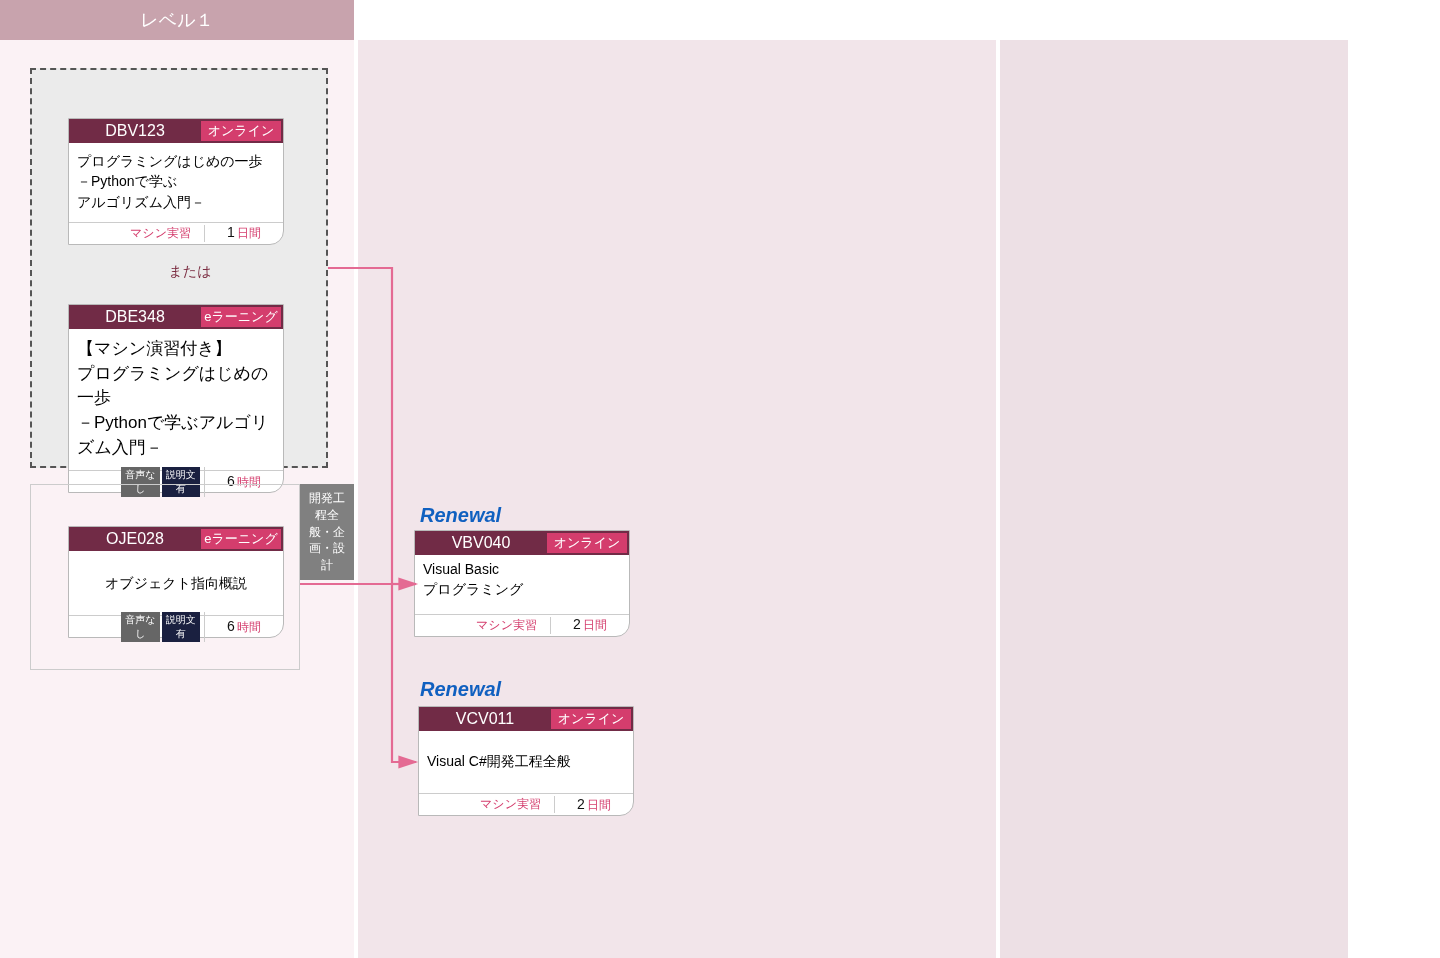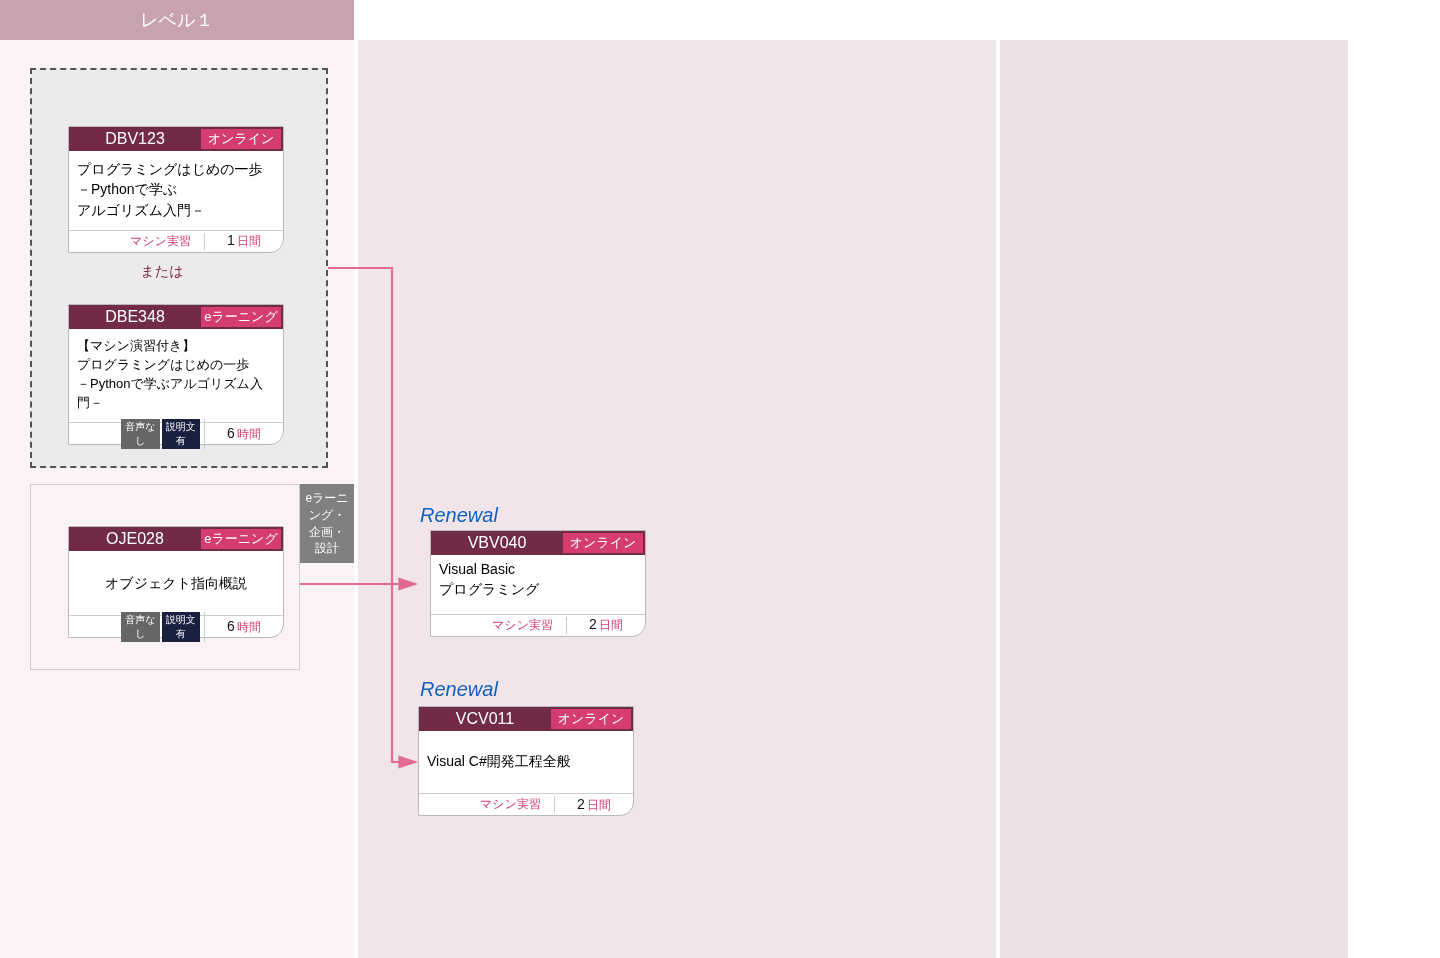--- a/index.html
+++ b/index.html
@@ -117,92 +117,92 @@
       font-size: 12px;
       padding: 6px 4px;
       line-height: 1.4;
       width: 54px;
       text-align: center;
     }
     .renewal {
       position: absolute;
       color: #1060c0;
       font-style: italic;
-      font-weight: 400;
+      font-weight: 700;
       font-size: 20px;
     }
     svg.connector { position: absolute; left: 0; top: 0; pointer-events: none; }
   </style>
 </head>
 <body>
 
 <div class="headers">
   <div class="header-cell h1">レベル１</div>
 </div>
 
 <div class="columns">
   <div class="col1">
     <div class="group-box"></div>
 
-    <div class="card" style="left:68px; top:86px;">
+    <div class="card" style="left:68px; top:78px;">
       <div class="card-header">
         <div class="code">DBV123</div>
         <div class="badge">オンライン</div>
       </div>
       <div class="title-area" style="white-space:pre-line;">プログラミングはじめの一歩
 －Pythonで学ぶ
 アルゴリズム入門－</div>
       <div class="footer">
         <div class="ftag">マシン実習</div>
         <div class="fdur"><span class="num">1</span><span class="unit">日間</span></div>
       </div>
     </div>
 
-    <div class="or-label" style="left:112px; top:223px;">または</div>
+    <div class="or-label" style="left:140px; top:223px;">または</div>
 
     <div class="card" style="left:68px; top:264px;">
       <div class="card-header">
         <div class="code">DBE348</div>
         <div class="badge badge-el">eラーニング</div>
       </div>
-      <div class="title-area" style="white-space:pre-line; font-size:13px;">【マシン演習付き】
+      <div class="title-area" style="white-space:pre-line; font-size:17px;">【マシン演習付き】
 プログラミングはじめの一歩
 －Pythonで学ぶアルゴリズム入門－</div>
       <div class="footer">
         <div class="ftag tags">
           <span class="mini-tag">音声なし</span>
           <span class="mini-tag dark">説明文有</span>
         </div>
         <div class="fdur"><span class="num">6</span><span class="unit">時間</span></div>
       </div>
     </div>
 
     <div class="outer-border" style="left:30px; top:444px; width:270px; height:186px;"></div>
-    <div class="side-label" style="left:300px; top:444px;">eラーニング・企画・設計</div>
+    <div class="side-label" style="left:300px; top:444px;">開発工程全般・企画・設計</div>
 
     <div class="card" style="left:68px; top:486px;">
       <div class="card-header">
         <div class="code">OJE028</div>
         <div class="badge badge-el">eラーニング</div>
       </div>
       <div class="title-area" style="padding-top:22px; padding-bottom:22px;text-align:center;">オブジェクト指向概説</div>
       <div class="footer">
         <div class="ftag tags">
           <span class="mini-tag">音声なし</span>
           <span class="mini-tag dark">説明文有</span>
         </div>
         <div class="fdur"><span class="num">6</span><span class="unit">時間</span></div>
       </div>
     </div>
   </div>
 
   <div class="col2">
     <div class="renewal" style="left:66px; top:464px;">Renewal</div>
 
-    <div class="card" style="left:76px; top:490px;">
+    <div class="card" style="left:60px; top:490px;">
       <div class="card-header">
         <div class="code">VBV040</div>
         <div class="badge">オンライン</div>
       </div>
       <div class="title-area" style="white-space:pre-line; padding-top:4px; padding-bottom:14px;">Visual Basic
 プログラミング</div>
       <div class="footer">
         <div class="ftag">マシン実習</div>
         <div class="fdur"><span class="num">2</span><span class="unit">日間</span></div>
       </div>

